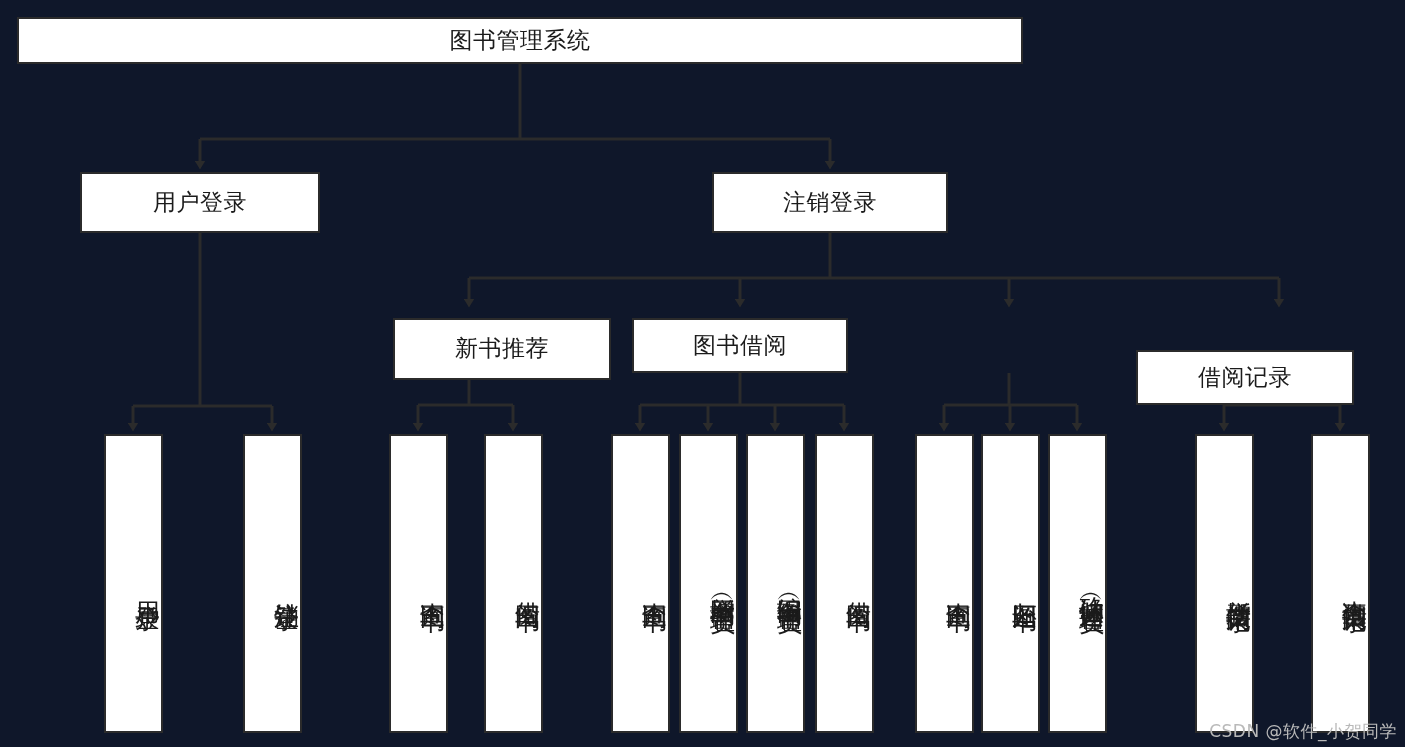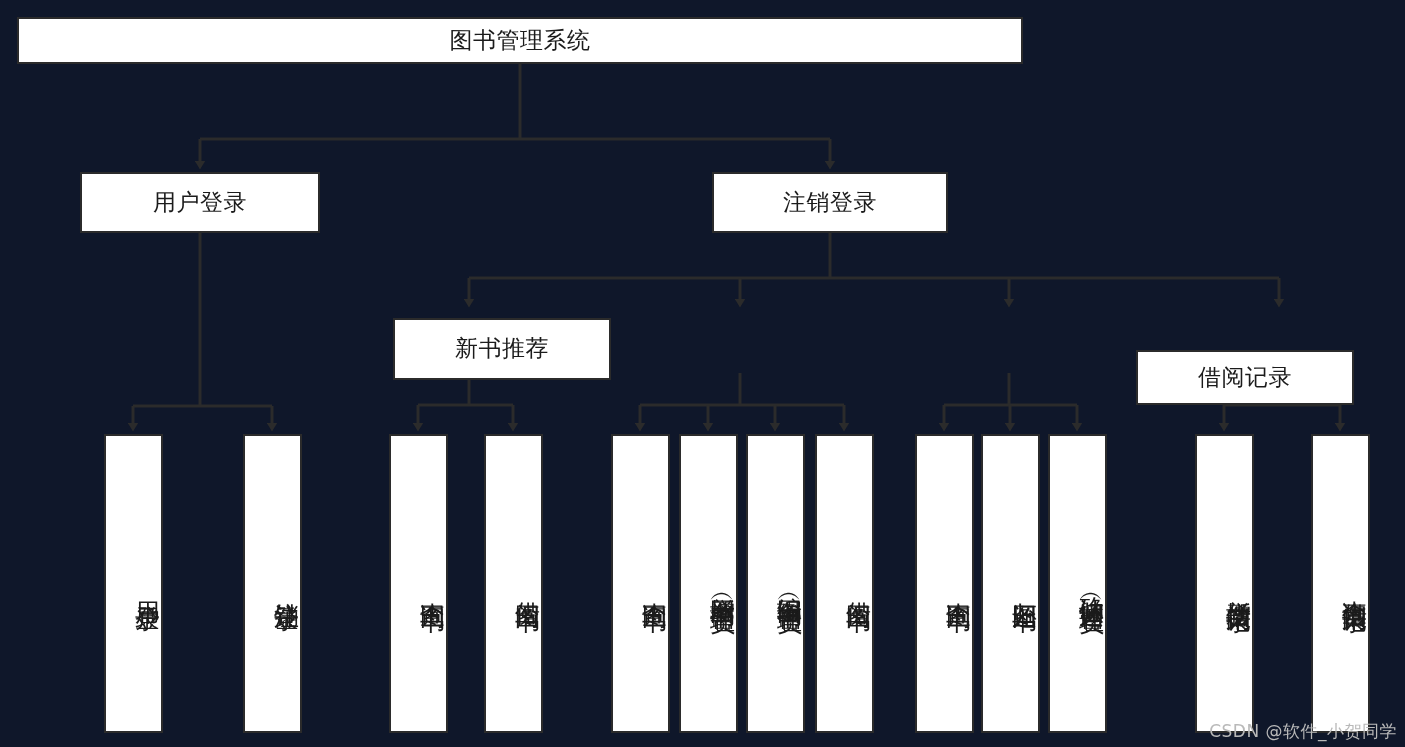--- a/index.html
+++ b/index.html
@@ -131,20 +131,23 @@
   <div class="node h" style="left:80px; top:172px; width:240px; height:61px;">
     <span class="label">用户登录</span>
   </div>
   <div class="node h" style="left:712px; top:172px; width:236px; height:61px;">
     <span class="label">注销登录</span>
   </div>
 
   <div class="node h" style="left:360px; top:318px; width:218px; height:62px;margin-left:33px;">
     <span class="label">新书推荐</span>
   </div>
+  <div class="node h" style="left:632px; top:318px; width:216px; height:55px;">
+    <span class="label">图书借阅</span>
+  </div>
   <div class="node h" style="left:1136px; top:318px; width:218px; height:55px;margin-top:32px;">
     <span class="label">借阅记录</span>
   </div>
 
   <div class="node v" style="left:104px; top:434px; width:59px; height:299px;">
     <span class="label">用户登录</span>
   </div>
   <div class="node v" style="left:243px; top:434px; width:59px; height:299px;">
     <span class="label">注销登录</span>
   </div>

